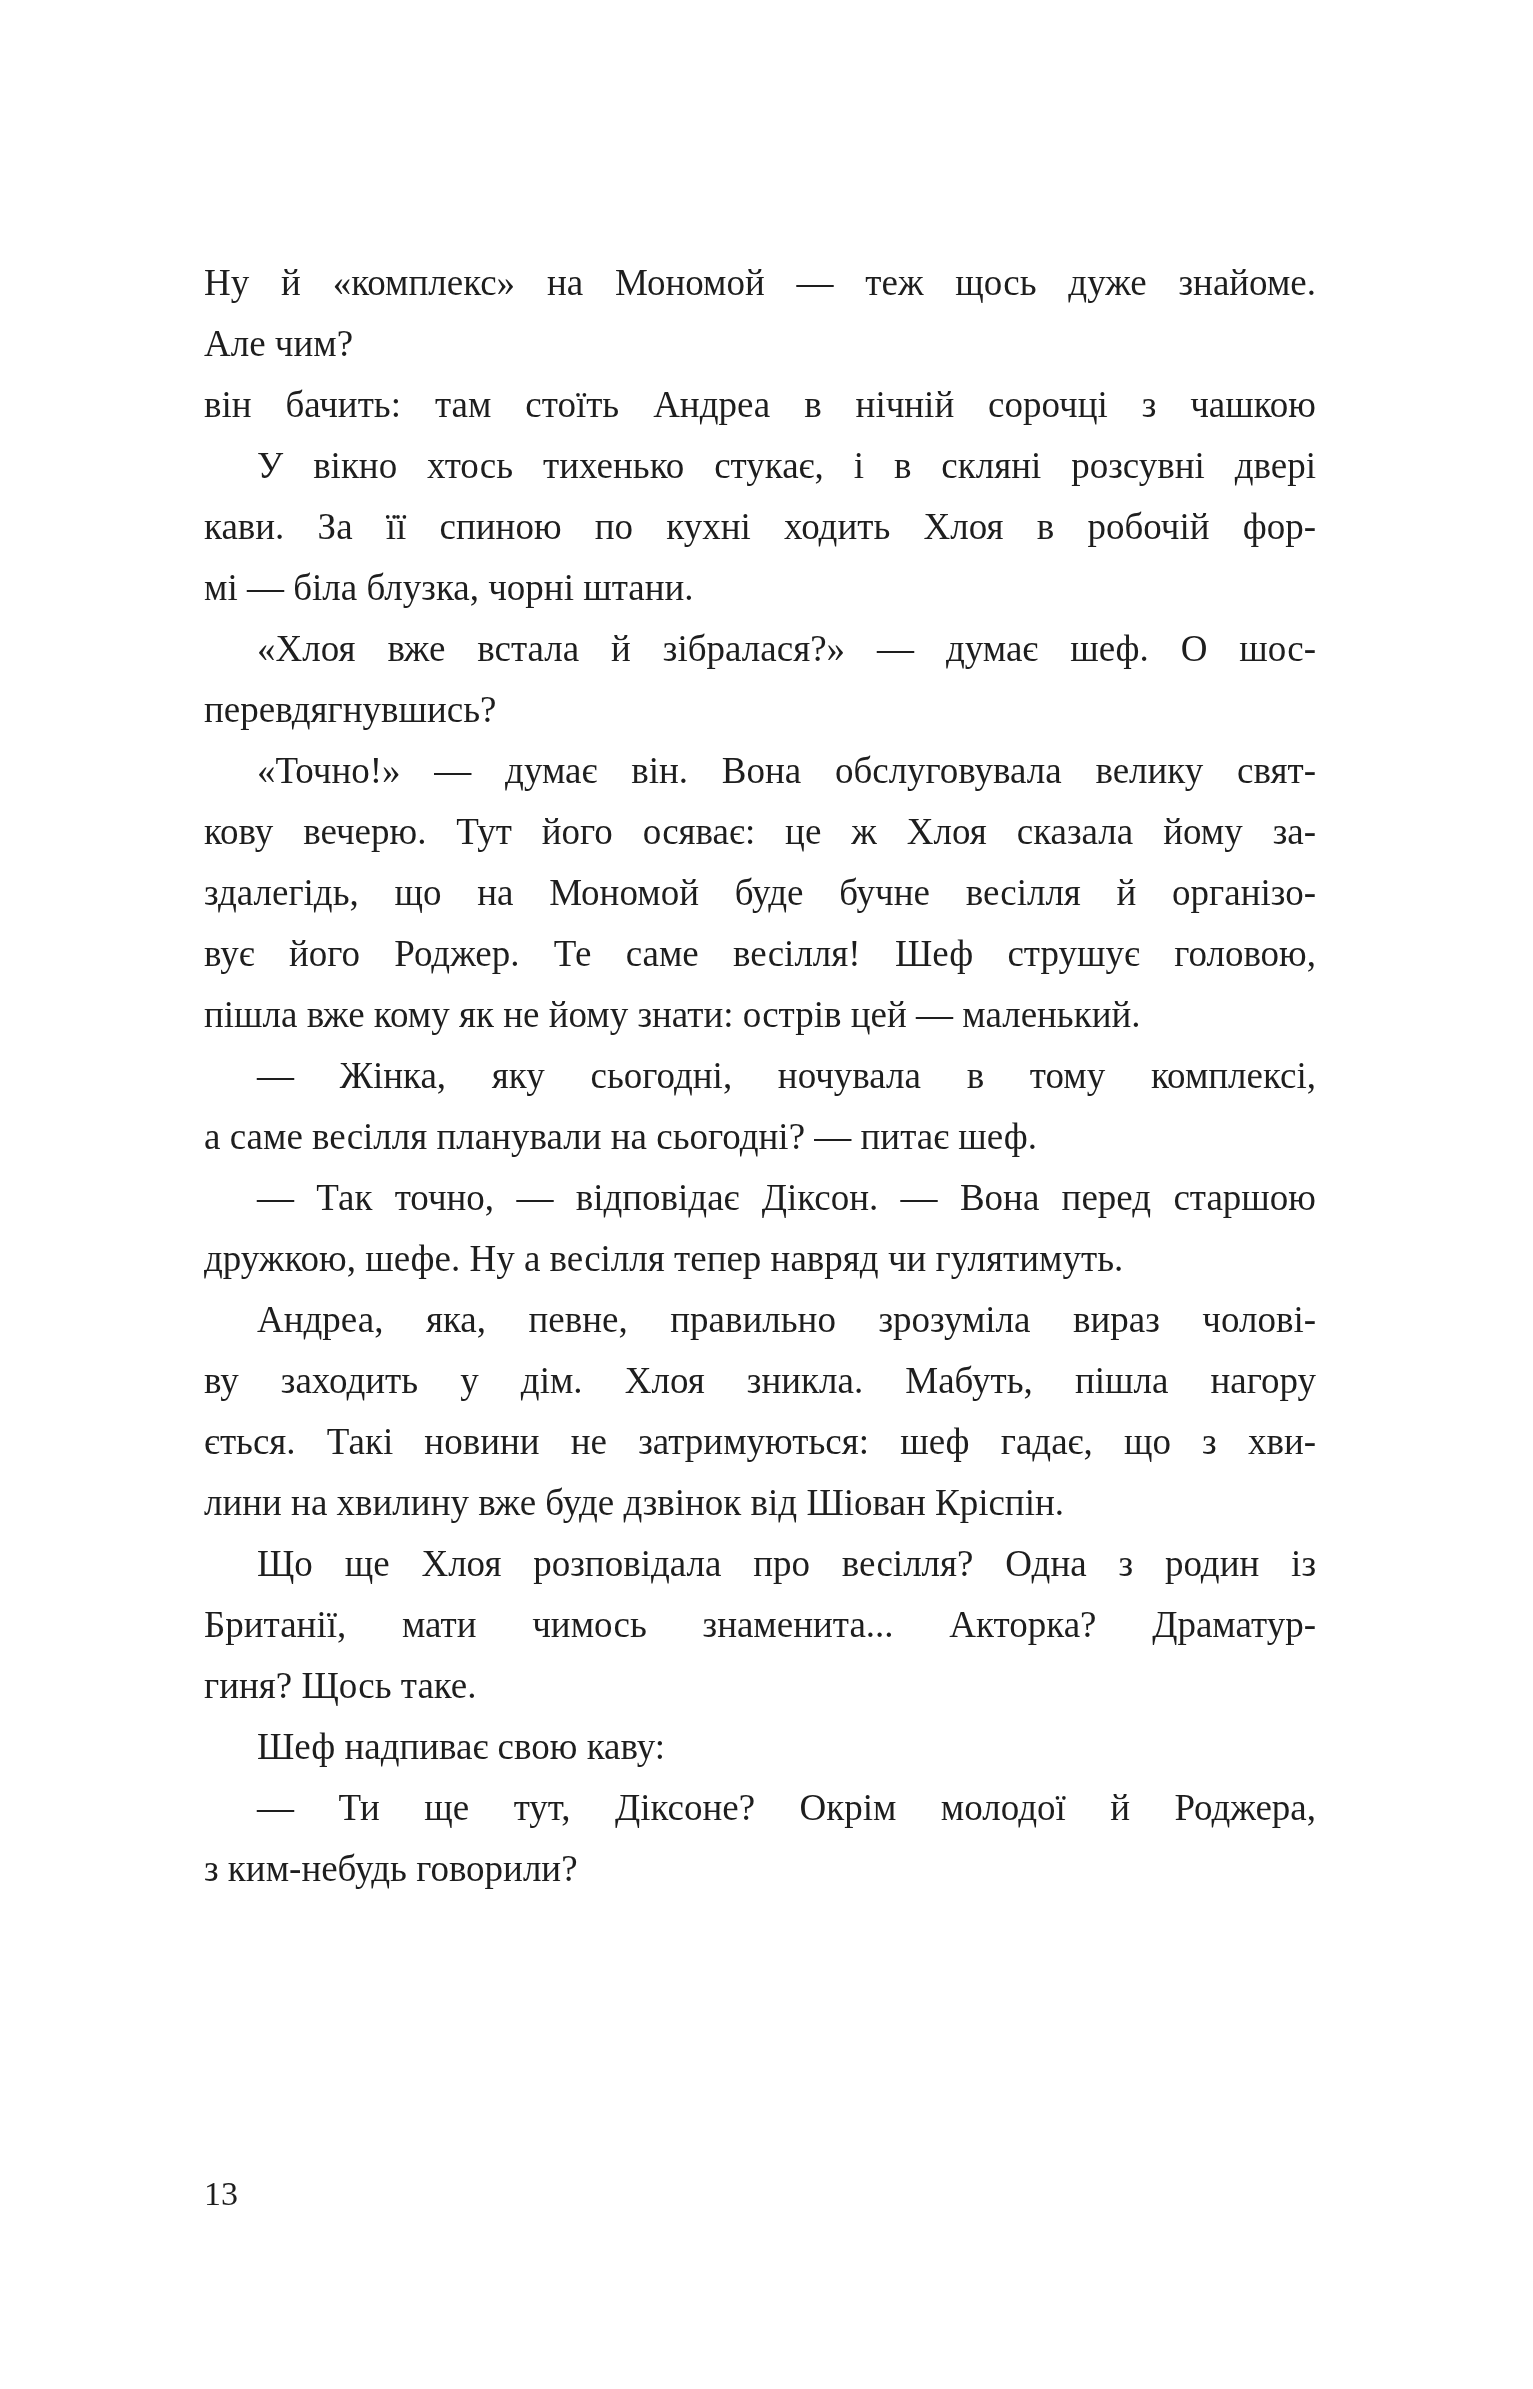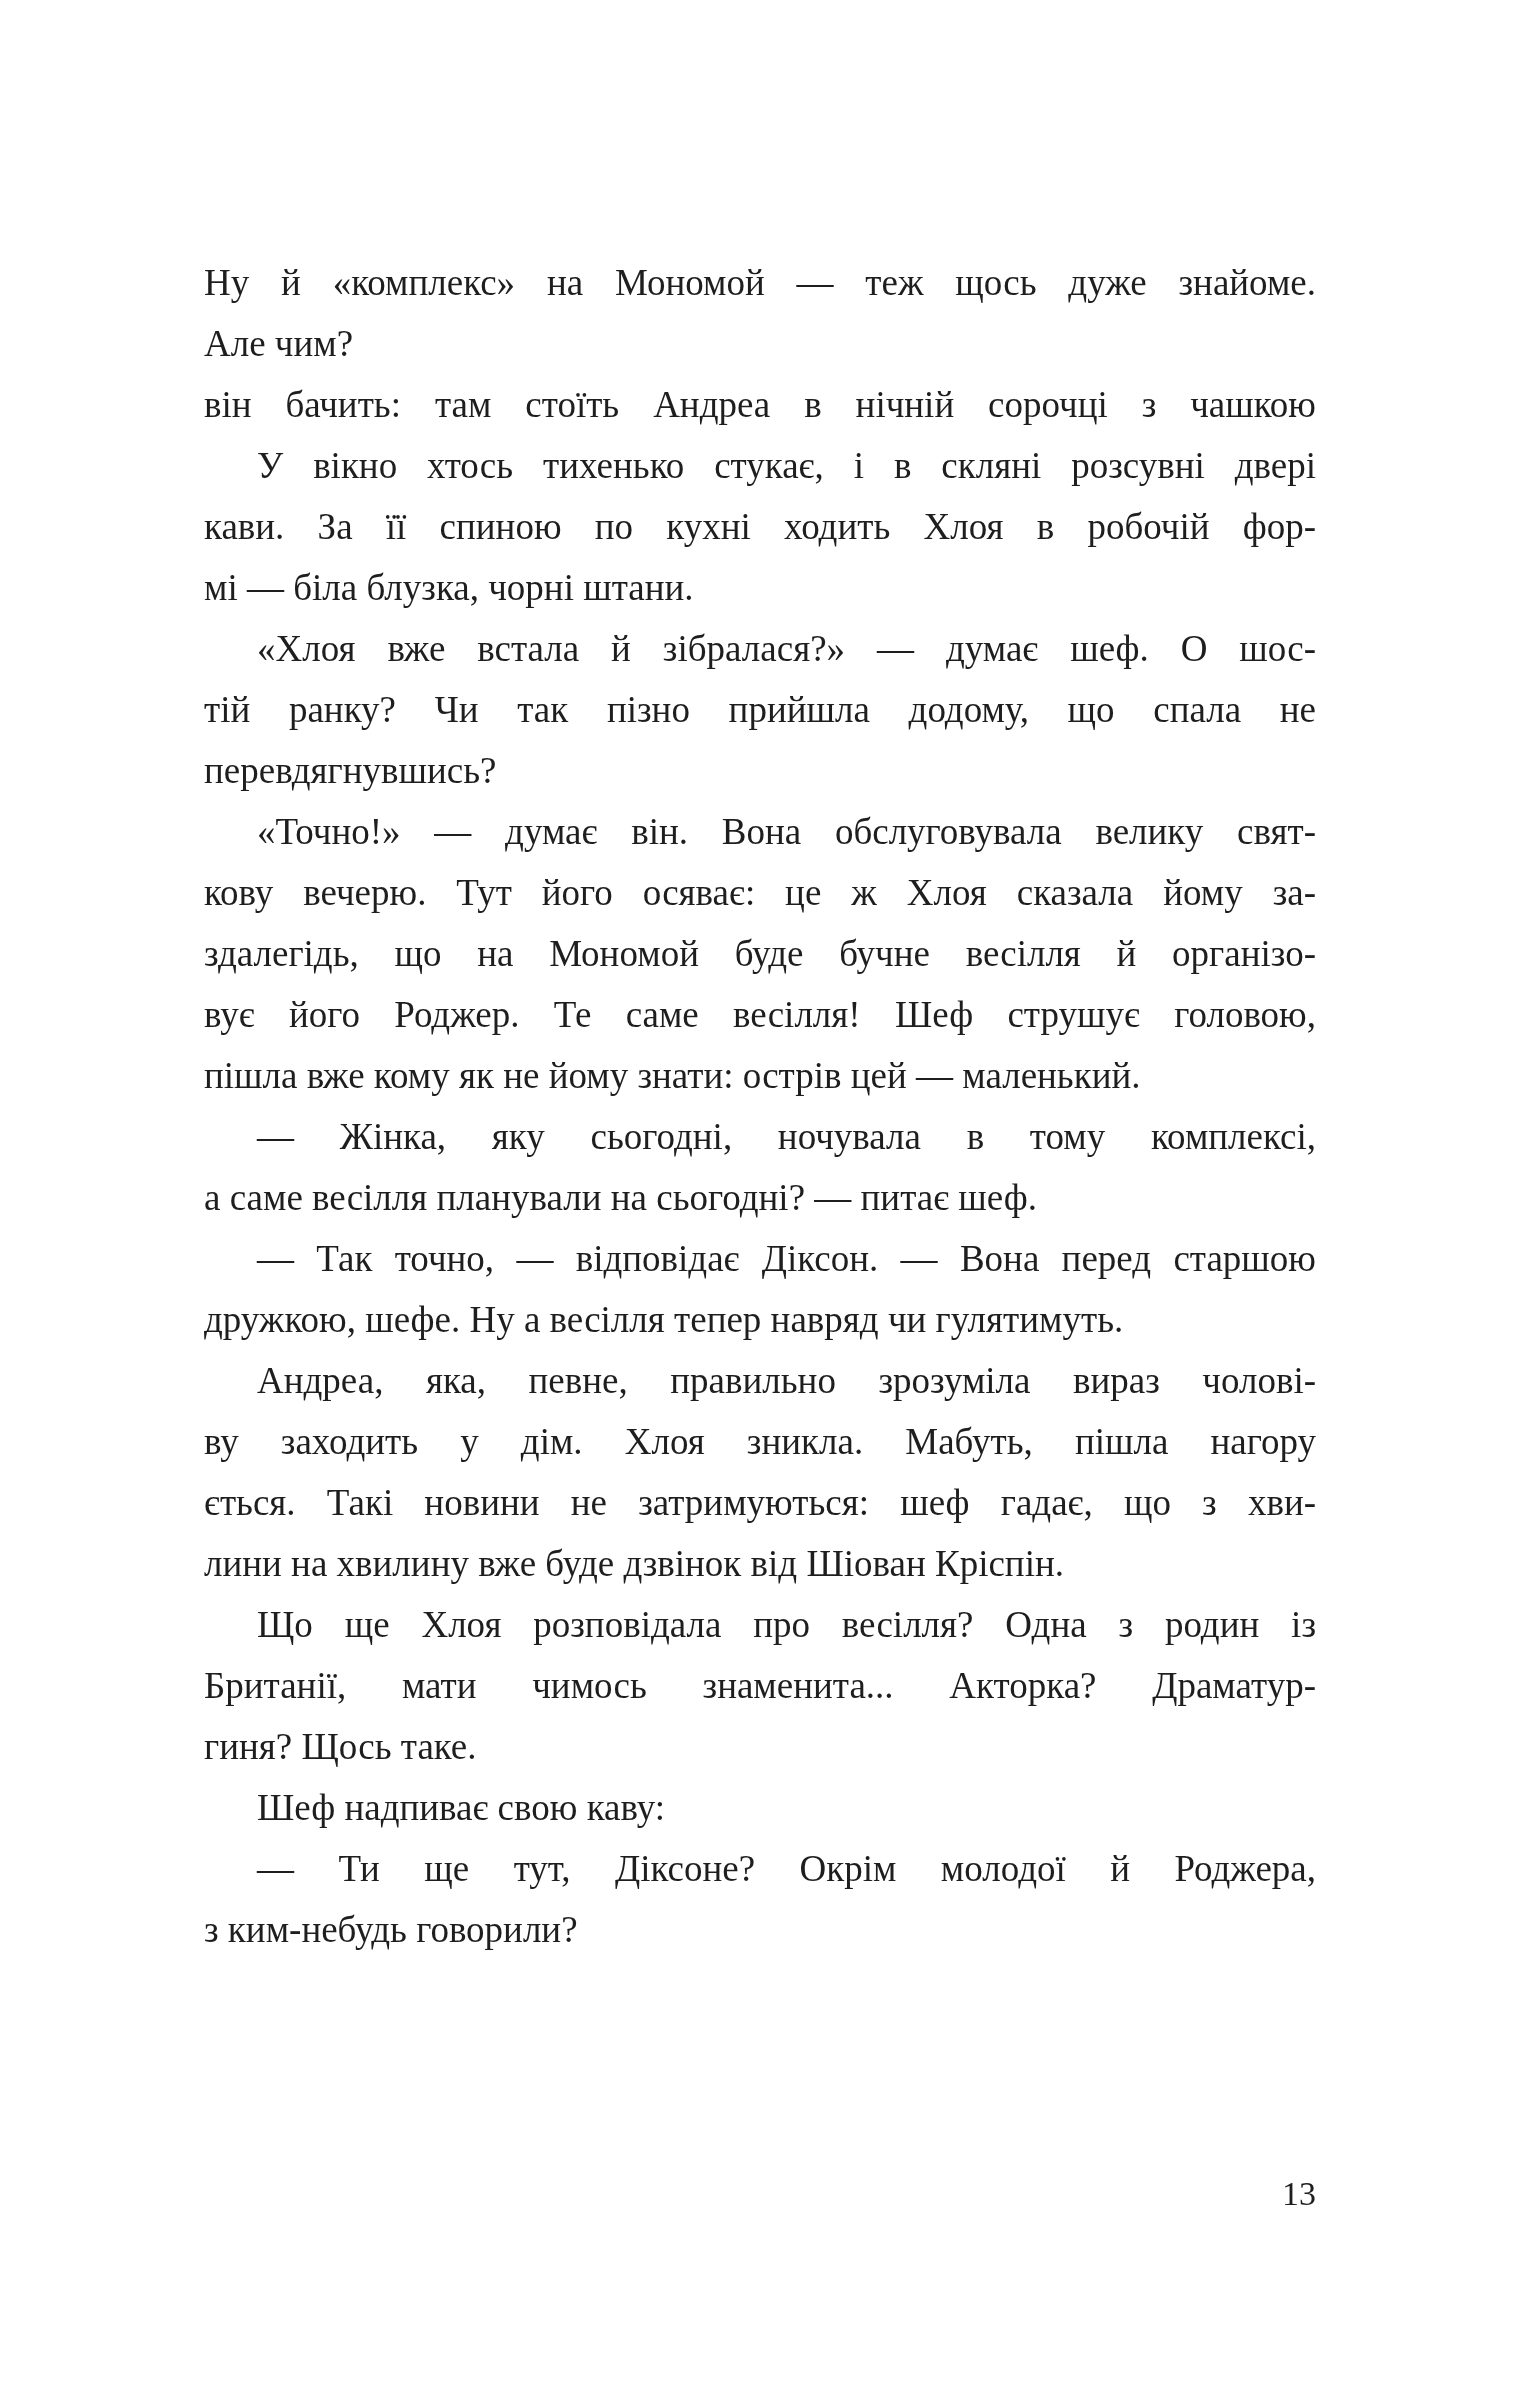--- a/index.html
+++ b/index.html
@@ -40,39 +40,38 @@
     text-align-last: left;
   }
   .line.indent {
     text-indent: 53px;
   }
   .folio {
     position: absolute;
     top: 2174px;
     left: 204px;
     width: 1112px;
-    text-align: right;
+    text-align: left;
     font-size: 34px;
     line-height: 40px;
     color: #1e1e1e;
   }
 </style>
 </head>
 <body>
 
 <div class="book-page">
   <div class="text-block">
       <div class="line">Ну й «комплекс» на Мономой — теж щось дуже знайоме.</div>
       <div class="line last">Але чим?</div>
       <div class="line">він бачить: там стоїть Андреа в нічній сорочці з чашкою</div>
       <div class="line indent">У вікно хтось тихенько стукає, і в скляні розсувні двері</div>
       <div class="line">кави. За її спиною по кухні ходить Хлоя в робочій фор-</div>
       <div class="line last">мі — біла блузка, чорні штани.</div>
       <div class="line indent">«Хлоя вже встала й зібралася?» — думає шеф. О шос-</div>
-      <div class="line">тій ранку? Чи так пізно прийшла додому, що спала не</div>
       <div class="line last">перевдягнувшись?</div>
       <div class="line indent">«Точно!» — думає він. Вона обслуговувала велику свят-</div>
       <div class="line">кову вечерю. Тут його осяває: це ж Хлоя сказала йому за-</div>
       <div class="line">здалегідь, що на Мономой буде бучне весілля й організо-</div>
       <div class="line">вує його Роджер. Те саме весілля! Шеф струшує головою,</div>
       <div class="line last">пішла вже кому як не йому знати: острів цей — маленький.</div>
       <div class="line indent">— Жінка, яку сьогодні, ночувала в тому комплексі,</div>
       <div class="line last">а саме весілля планували на сьогодні? — питає шеф.</div>
       <div class="line indent">— Так точно, — відповідає Діксон. — Вона перед старшою</div>
       <div class="line last">дружкою, шефе. Ну а весілля тепер навряд чи гулятимуть.</div>

